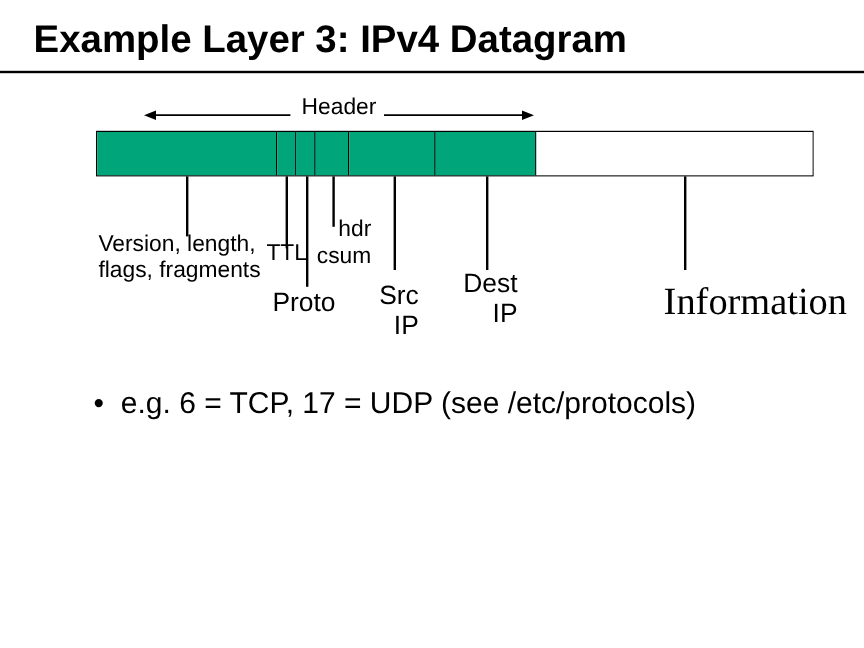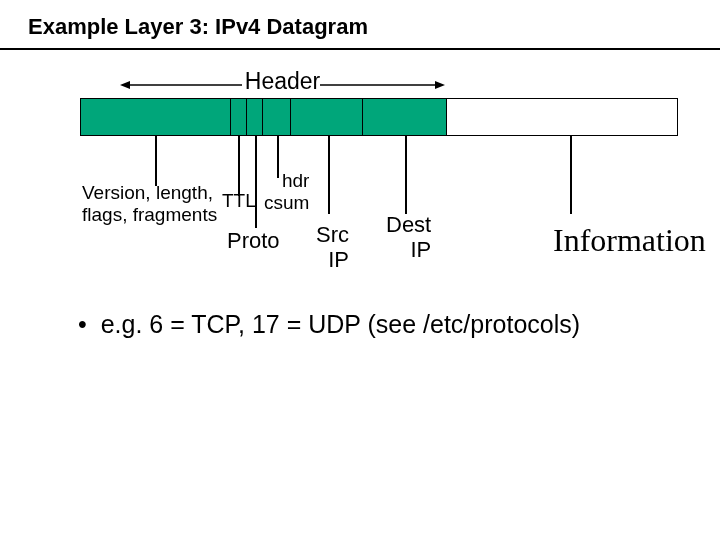--- a/index.html
+++ b/index.html
@@ -4,21 +4,21 @@
 <style>
   * { box-sizing: border-box; margin: 0; padding: 0; }
   body {
     width: 720px;
     height: 540px;
     font-family: Arial, Helvetica, sans-serif;
     background: #fff;
     position: relative;
   }
   .title {
-    font-size: 22px;
+    font-size: 32px;
     font-weight: bold;
     color: #000;
     padding: 14px 20px 8px 28px;
   }
   .title-underline {
     height: 2px;
     background: #000;
     margin: 0;
   }
 
@@ -30,21 +30,21 @@
 
   
   .headerArrow {
     position: absolute;
     top: 18px;
     left: 120px;
     width: 325px;
     text-align: center;
   }
   .headerArrow .lbl {
-    font-size: 23px;
+    font-size: 19px;
     color: #000;
     display: inline-block;
     padding: 0 8px;
     background: #fff;
   }
   .headerArrow svg {
     position: absolute;
     top: 10px;
     left: 0;
   }
@@ -85,21 +85,21 @@
   
   .bullets {
     position: absolute;
     top: 298px;
     left: 28px;
     font-size: 27px;
     color: #000;
     line-height: 1.45;
   }
   .bullets .lvl1 { padding-left: 0; }
-  .bullets .lvl2 { padding-left: 50px; font-size: 25px; margin-top: 8px; text-align: center; }
+  .bullets .lvl2 { padding-left: 50px; font-size: 25px; margin-top: 20px; text-align: center; }
 </style>
 </head>
 <body>
 
 <div class="title">Example Layer 3: IPv4 Datagram</div>
 <div class="title-underline"></div>
 
 <div class="diagram">
 
   <div class="headerArrow">

